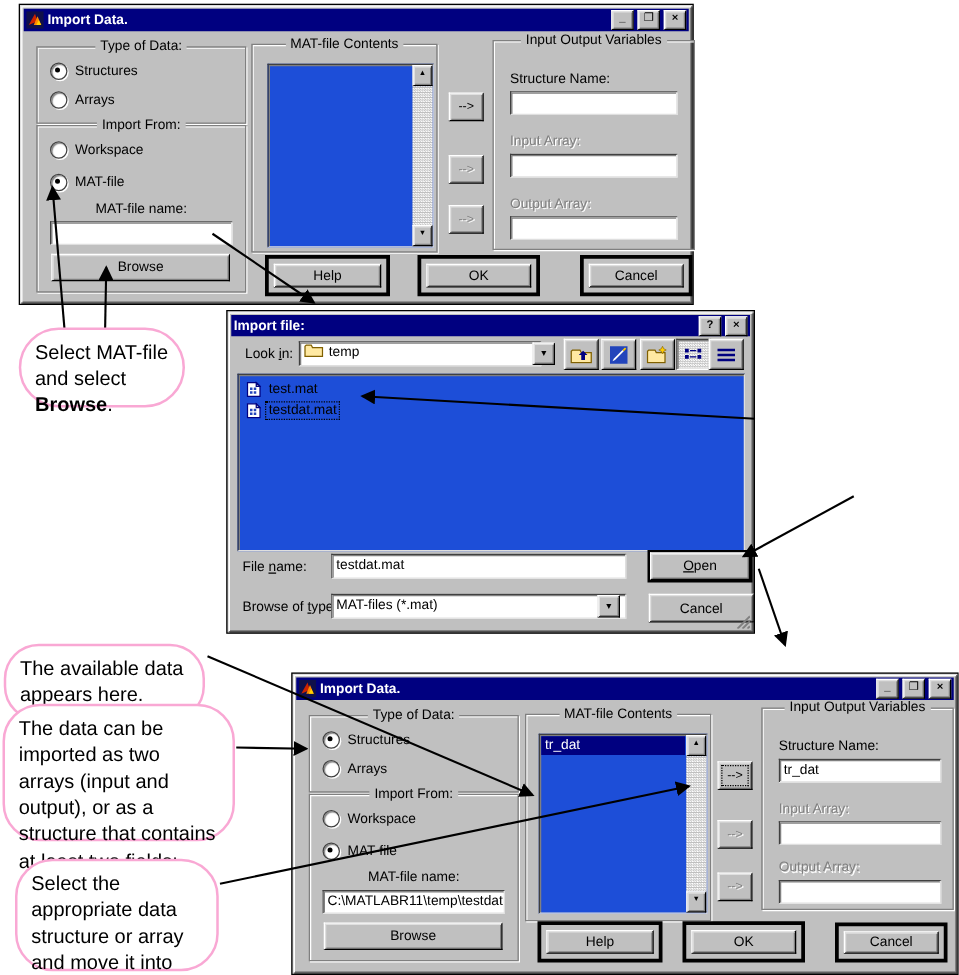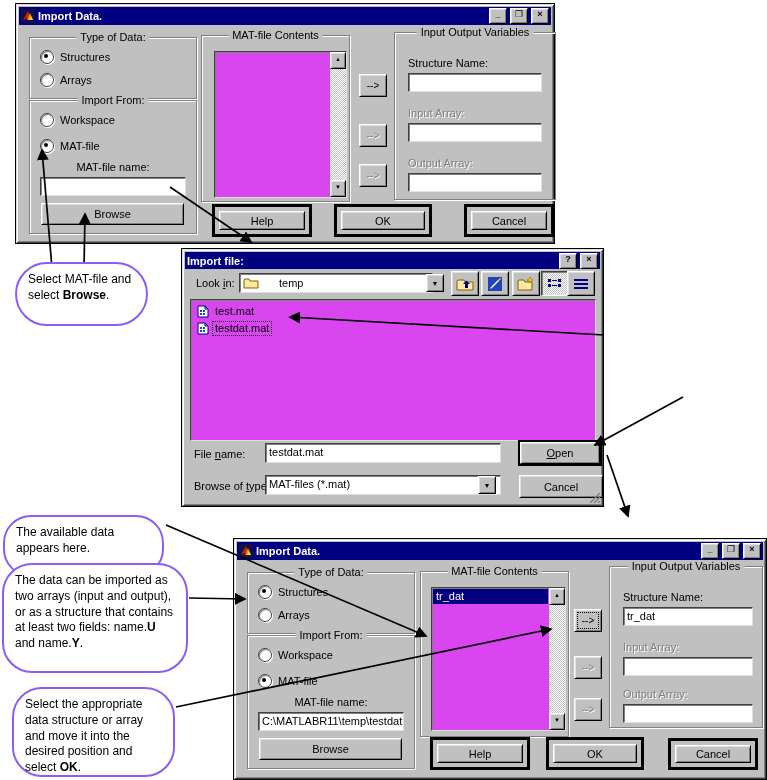--- a/index.html
+++ b/index.html
@@ -18,21 +18,21 @@
        box-shadow:inset 1px 1px 0 #dfdfdf, inset -1px -1px 0 #808080;
        display:flex;align-items:center;justify-content:center;font-size:11px;}
   .btn-frame{position:absolute;border:3px solid #000000;}
   .btn-frame .btn{position:absolute;left:4px;top:4px;right:4px;bottom:4px;}
   .groupbox{position:absolute;border:1px solid #808080;box-shadow:1px 1px 0 #fff, inset 1px 1px 0 #fff;}
   .grouplabel{position:absolute;top:-7px;left:50%;transform:translateX(-50%);background:#c0c0c0;
               padding:0 4px;white-space:nowrap;}
   .field{position:absolute;background:#fff;border:1px solid;border-color:#404040 #dfdfdf #dfdfdf #404040;
          box-shadow:inset 1px 1px 0 #808080;overflow:hidden;white-space:nowrap;
          line-height:17px;padding:0 3px;}
-  .sunken{background:#d946ef;border:1px solid;border-color:#404040 #dfdfdf #dfdfdf #404040;
+  .sunken{background:#1d4ed8;border:1px solid;border-color:#404040 #dfdfdf #dfdfdf #404040;
           box-shadow:inset 1px 1px 0 #808080;}
   .radio-row{position:absolute;display:flex;align-items:center;gap:6px;}
   .radio{width:12px;height:12px;border-radius:50%;background:#fff;border:1px solid #404040;
          box-shadow:1px 1px 0 #fff, inset 1px 1px 1px #808080;position:relative;flex:0 0 auto;}
   .radio.on::after{content:"";position:absolute;left:3px;top:3px;width:4px;height:4px;border-radius:50%;background:#000;}
   .gray{color:#808080;text-shadow:1px 1px 0 #fff;}
   .movebtn{position:absolute;width:26px;height:21px;font-size:10px;letter-spacing:0;}
   .movebtn.dis{color:#808080;text-shadow:1px 1px 0 #fff;}
   .movebtn.focus{outline:1px dotted #000;outline-offset:-4px;}
   .vscroll{position:absolute;top:0;right:0;bottom:0;width:16px;display:flex;flex-direction:column;}
@@ -46,22 +46,22 @@
         box-shadow:inset 1px 1px 0 #808080, inset -1px -1px 0 #dfdfdf;
         background-image:conic-gradient(#fff 25%,transparent 0 50%,#fff 0 75%,transparent 0);background-size:2px 2px;}
   .listrow{position:absolute;display:flex;align-items:center;gap:4px;height:14px;}
   .listrow .fname{padding:0 2px;line-height:13px;}
   .listrow .fname.focusdot{outline:1px dotted #000;}
   .sel-item{position:absolute;left:1px;top:1px;right:17px;height:15px;background:#000080;color:#fff;
             line-height:15px;padding-left:3px;}
   .default-wrap{position:absolute;border:2px solid #000;}
   .default-wrap .btn{position:absolute;left:0;top:0;right:0;bottom:0;}
   
-  .callout{position:absolute;background:#fff;border:2px solid #8b5cf6;z-index:20;
-           font-size:12px;line-height:1.32;padding:8px 11px;box-sizing:border-box;}
+  .callout{position:absolute;background:#fff;border:2px solid #f9a8d4;z-index:20;
+           font-size:16px;line-height:1.32;padding:8px 11px;box-sizing:border-box;}
   #arrows{position:absolute;left:0;top:0;z-index:10;pointer-events:none;}
   .lbl{position:absolute;white-space:nowrap;}
 </style>
 </head>
 <body>
 
 <div id="stage">
 
   <div class="win" style="left:15px;top:3px;width:538px;height:239px;">
     <div class="titlebar">
@@ -141,21 +141,21 @@
   </div>
 
   <div class="win" style="left:181px;top:248px;width:421px;height:257px;text-decoration:underline;">
     <div class="titlebar" style="height:17px;">
       <span class="title">Import file:</span>
       <div class="tbb">?</div>
       <div class="tbb">×</div>
     </div>
 
     <div class="lbl" style="left:14px;top:28px;"><span>Look </span><u>i</u><span>n:</span></div>
-    <div class="field" style="left:57px;top:24px;width:186px;height:18px;display:flex;align-items:center;gap:20px;">
+    <div class="field" style="left:57px;top:24px;width:186px;height:18px;display:flex;align-items:flex-start;gap:4px;">
       <svg width="16" height="12" viewBox="0 0 16 12">
           <path d="M1 3 L1 11 L15 11 L15 4 L7 4 L6 2 L2 2 Z" fill="#ffe9a2" stroke="#806000" stroke-width="1"></path>
         </svg>
       <span>temp</span>
     </div>
     <div class="btn" style="position:absolute;left:244px;top:25px;width:16px;height:16px;font-size:7px;">▼</div>
 
     <div class="btn tbtn" style="left:269px;top:22px;">
       <svg width="18" height="14" viewBox="0 0 18 14">
           <path d="M1 4 L1 13 L17 13 L17 5 L9 5 L8 3 L2 3 Z" fill="#ffe9a2" stroke="#806000" stroke-width="1"></path>

